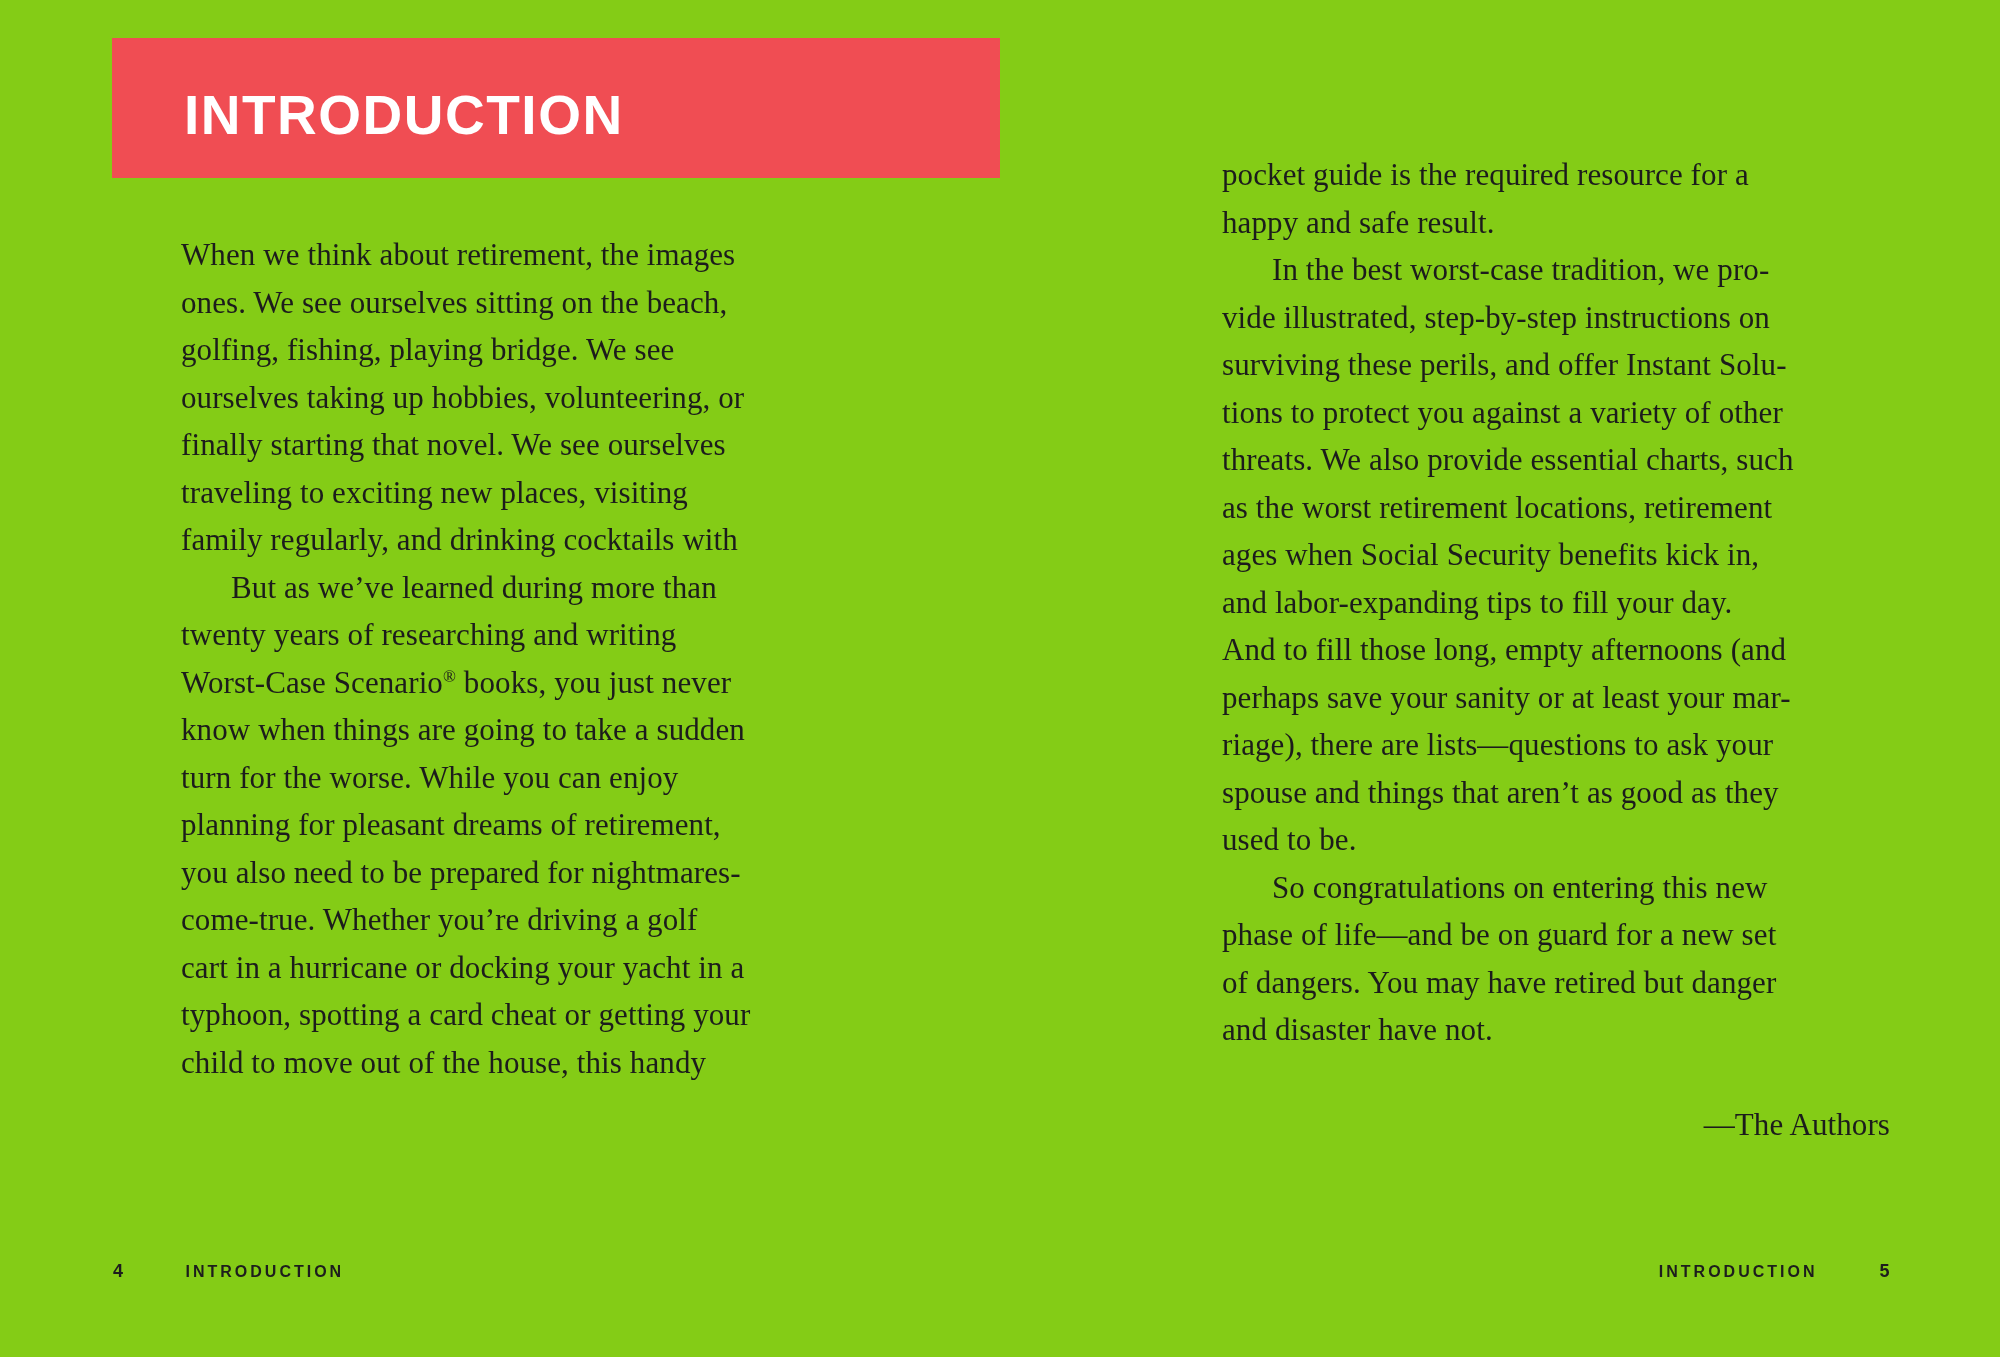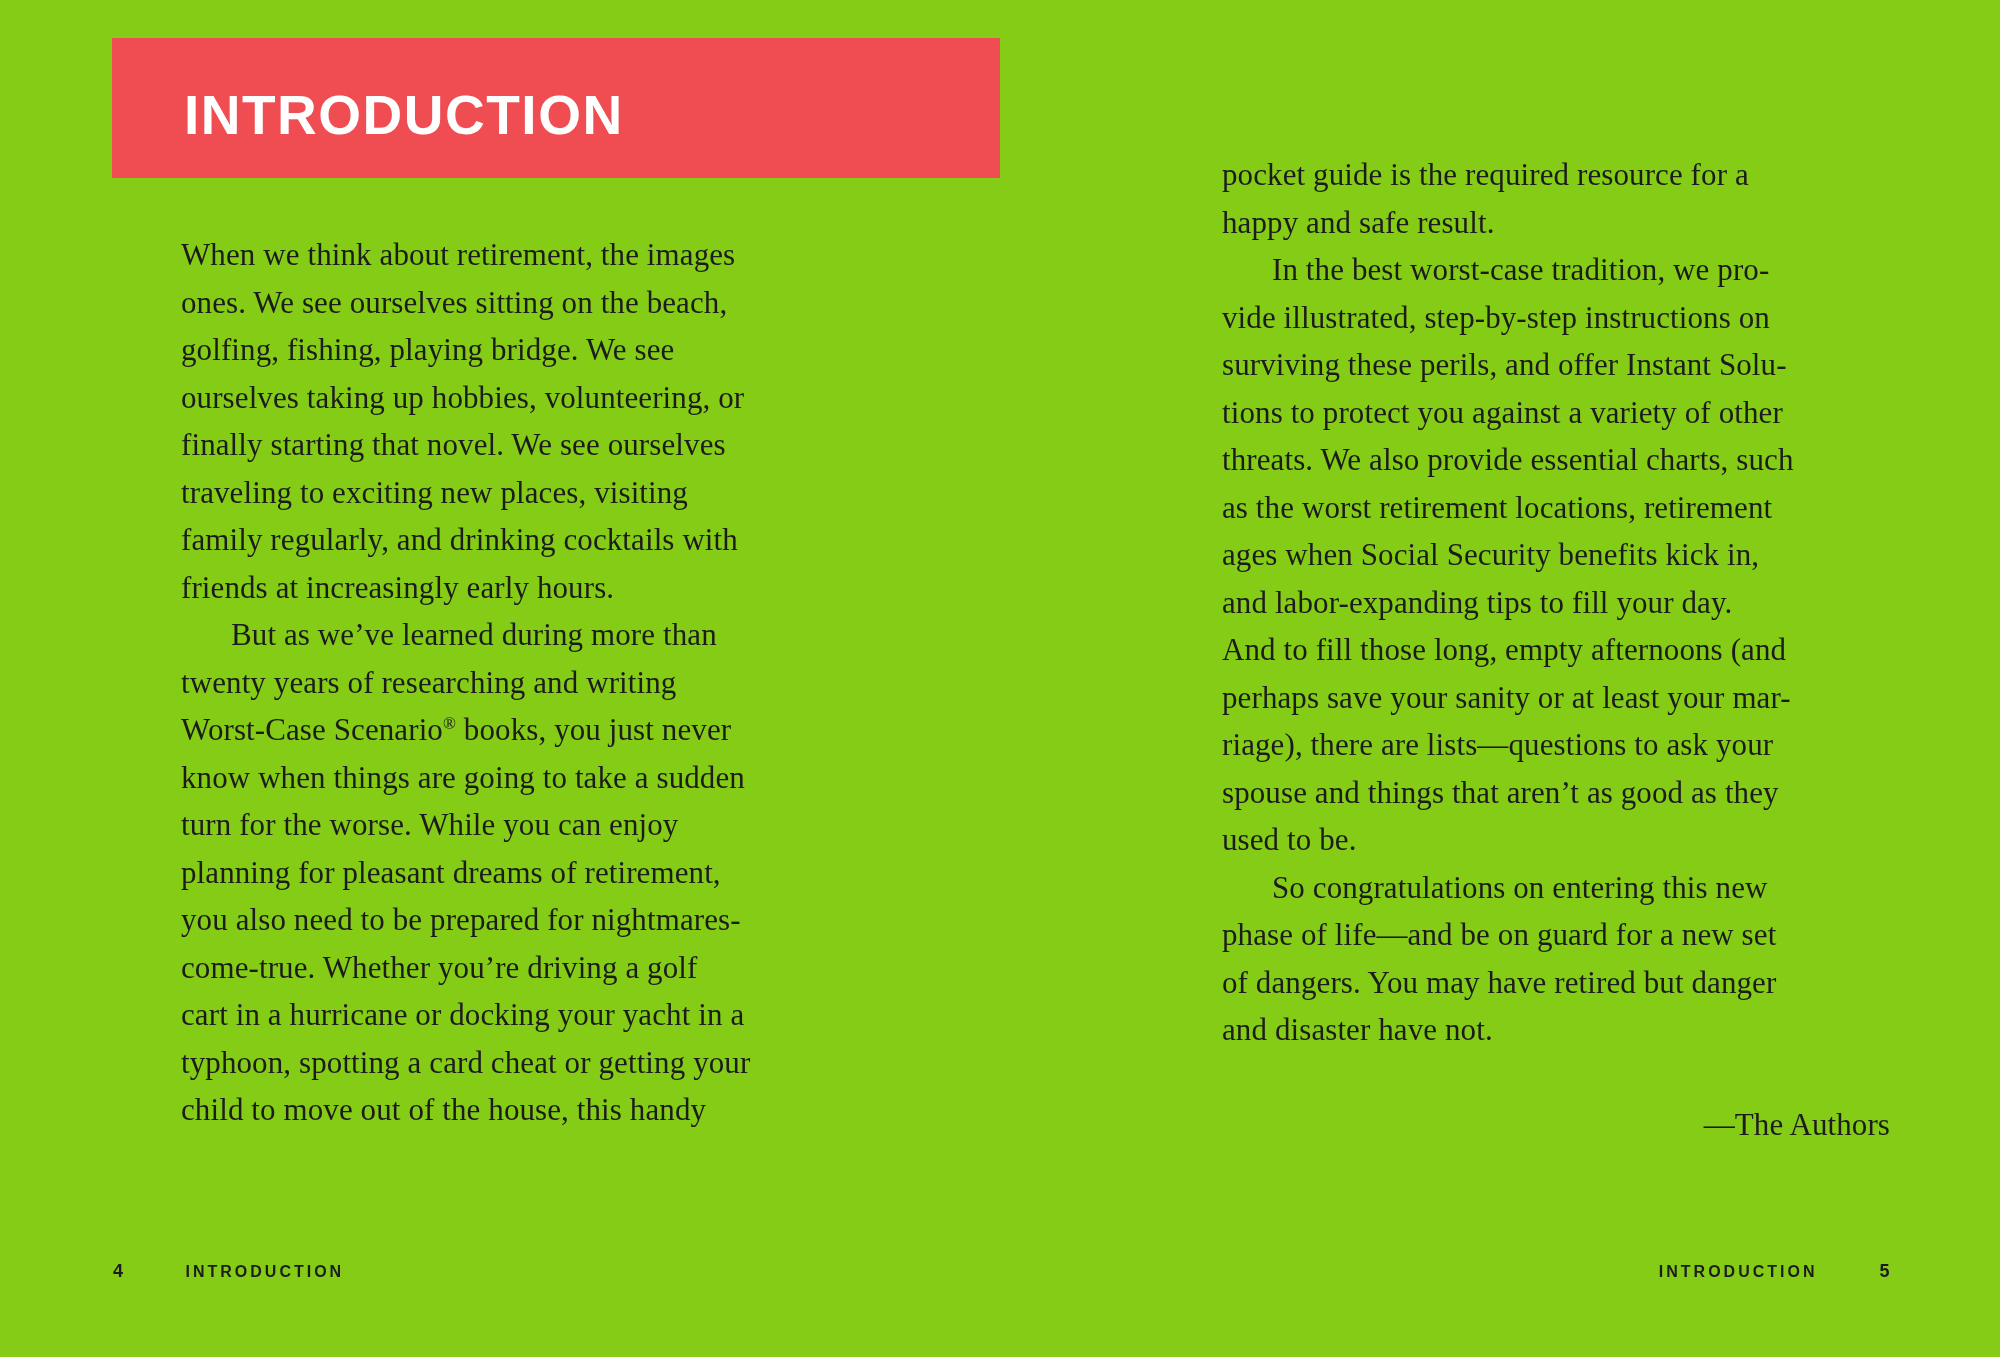--- a/index.html
+++ b/index.html
@@ -82,21 +82,20 @@
 
   <div class="text-col col-left">
       <div class="para">
         <div class="line">When we think about retirement, the images</div>
         <div class="line">ones. We see ourselves sitting on the beach,</div>
         <div class="line">golfing, fishing, playing bridge. We see</div>
         <div class="line">ourselves taking up hobbies, volunteering, or</div>
         <div class="line">finally starting that novel. We see ourselves</div>
         <div class="line">traveling to exciting new places, visiting</div>
         <div class="line">family regularly, and drinking cocktails with</div>
-        <div class="line">friends at increasingly early hours.</div>
       </div>
       <div class="para">
         <div class="line indent">But as we’ve learned during more than</div>
         <div class="line">twenty years of researching and writing</div>
         <div class="line">Worst-Case Scenario<sup>®</sup> books, you just never</div>
         <div class="line">know when things are going to take a sudden</div>
         <div class="line">turn for the worse. While you can enjoy</div>
         <div class="line">planning for pleasant dreams of retirement,</div>
         <div class="line">you also need to be prepared for nightmares-</div>
         <div class="line">come-true. Whether you’re driving a golf</div>

